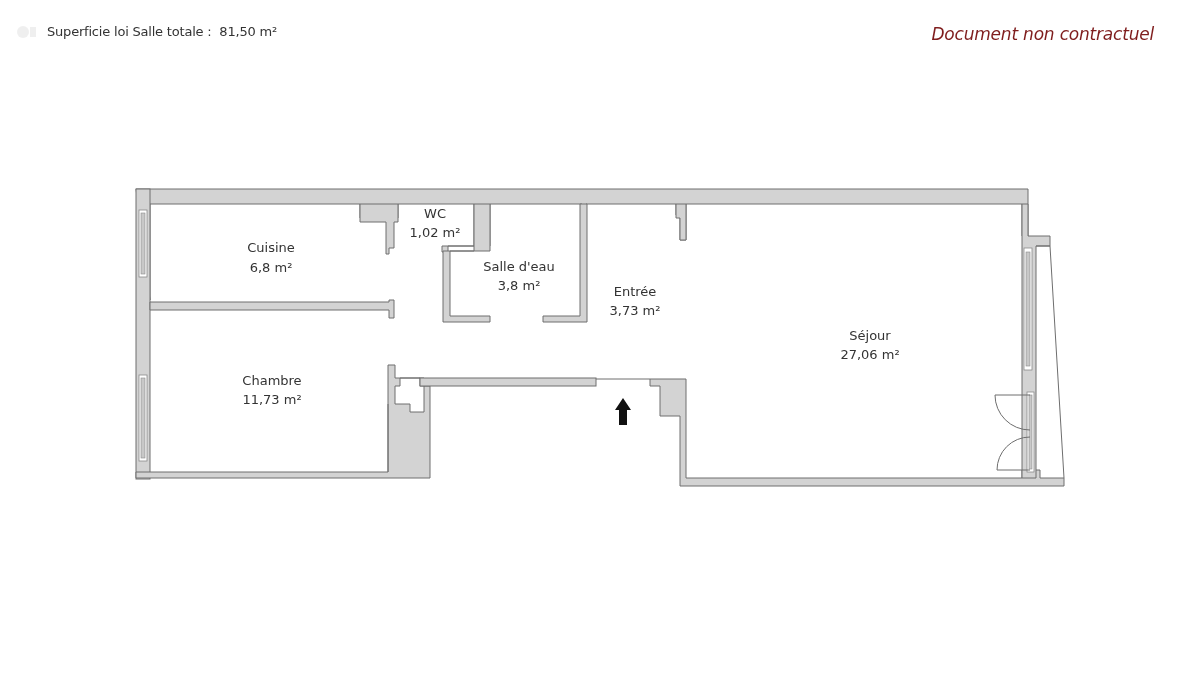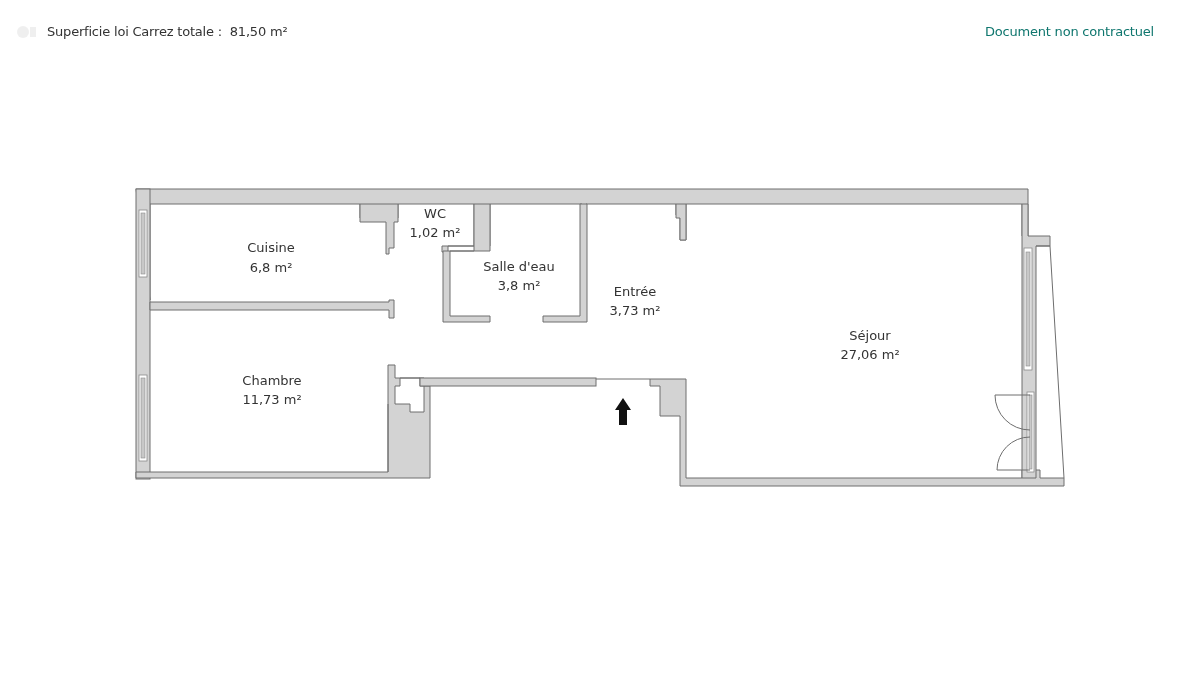--- a/index.html
+++ b/index.html
@@ -1,36 +1,36 @@
 <!DOCTYPE html>
 <html><head>
   <meta charset="utf-8">
   <style>
     html, body { margin: 0; padding: 0; background: #ffffff; }
     body { width: 1200px; height: 675px; position: relative; overflow: hidden; font-family: "DejaVu Sans", sans-serif; }
     .header-left { position: absolute; left: 47px; top: 24px; font-size: 13px; color: #333333; white-space: pre; letter-spacing: -0.2px; }
-    .header-right { position: absolute; right: 46px; top: 24px; font-size: 13px; color: #0f766e; letter-spacing: -0.2px; }
+    .header-right { position: absolute; right: 46px; top: 24px; font-size: 17px; color: #7f1d1d; font-style: italic; letter-spacing: -0.2px; }
     .watermark { position: absolute; left: 16px; top: 24px; width: 20px; height: 14px; opacity: 0.15; }
     svg.plan { position: absolute; left: 0; top: 0; }
     .room-label { font-family: "DejaVu Sans", sans-serif; font-size: 13px; fill: #333333; text-anchor: middle; }
     .wall { fill: #d3d3d3; stroke: #6e6e6e; stroke-width: 1; }
     .thin { fill: none; stroke: #6e6e6e; stroke-width: 1; }
     .win { fill: #ffffff; stroke: #8a8a8a; stroke-width: 0.8; }
     .wininner { fill: #c8c8c8; stroke: #8a8a8a; stroke-width: 0.6; }
   </style>
 </head>
 <body>
 
 <div class="watermark">
   <svg width="20" height="14">
       <circle cx="7" cy="7" r="6" fill="#999"></circle>
       <rect x="14" y="2" width="6" height="10" fill="#999"></rect>
     </svg>
 </div>
-<div class="header-left"><span>Superficie loi Carrez totale :</span>  <span>81,50 m²</span></div>
+<div class="header-left"><span>Superficie loi Salle totale :</span>  <span>81,50 m²</span></div>
 <div class="header-right">Document non contractuel</div>
 
 <svg class="plan" width="1200" height="675" viewBox="0 0 1200 675">
 
   <path class="wall" d="M136,189 L1028,189 L1028,236 L1022,236 L1022,204 L686,204 L686,240 L680,240 L680,215 L676,215 L676,204 L586,204 L586,320 L582,320 L582,204 L490,204 L490,246 L448,246 L448,252 L442,252 L442,246 L474,246 L474,204 L398,204 L398,218 L360,218 L360,204 L150,204 L150,300 Z"></path>
 
   <rect class="wall" x="136" y="189" width="14" height="290"></rect>
 
   <rect class="win" x="139" y="210" width="8" height="67"></rect>
   <rect class="wininner" x="141" y="213" width="4" height="61"></rect>

